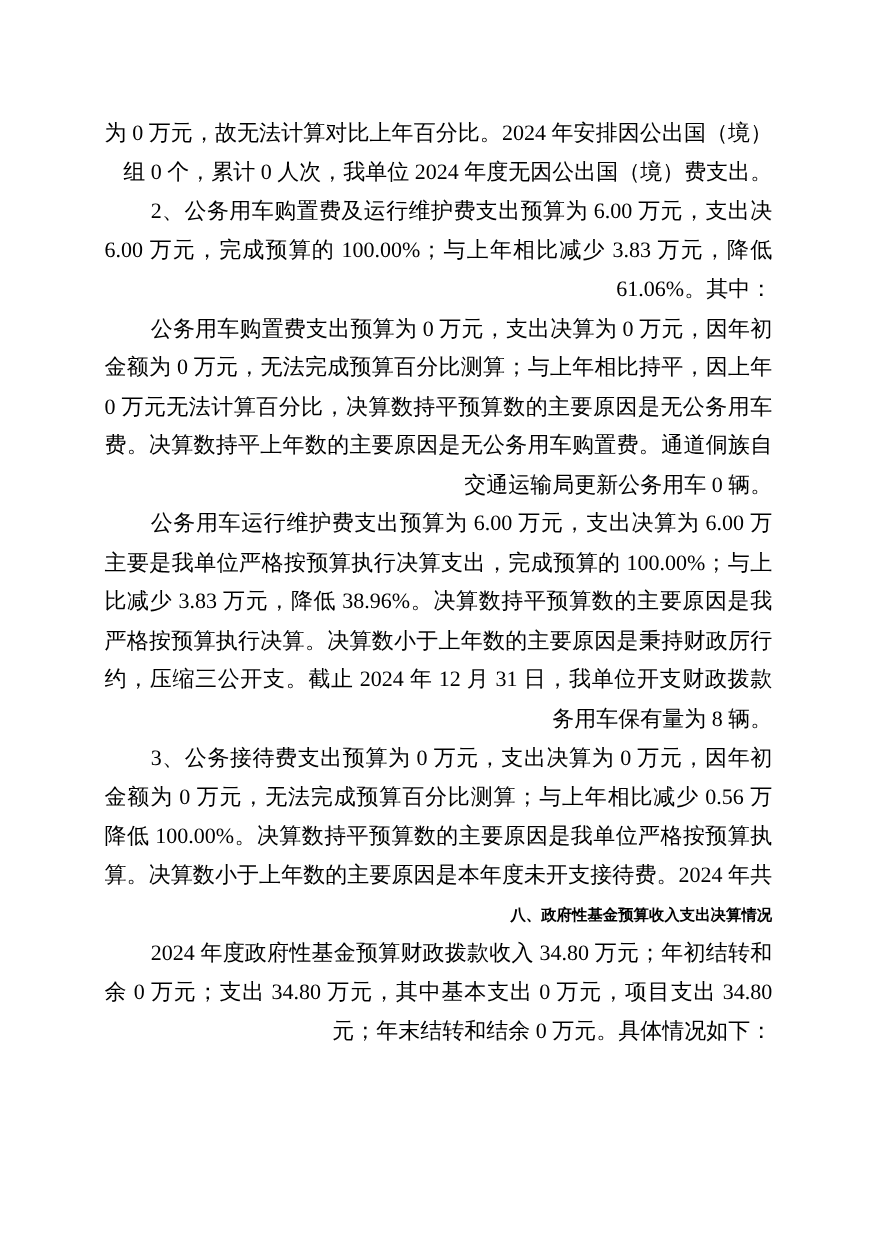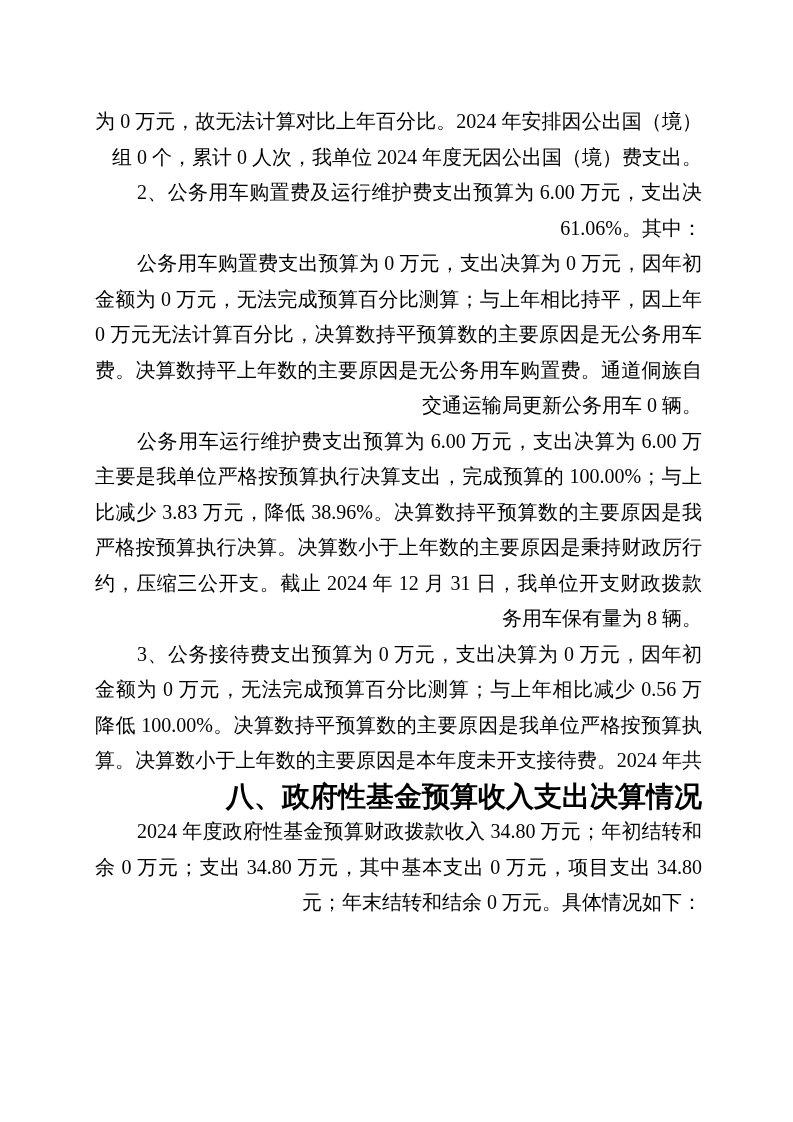--- a/index.html
+++ b/index.html
@@ -37,32 +37,33 @@
   .line.indent {
     padding-left: 42px;
   }
   .line.justify.indent {
     padding-left: 0;
     text-indent: 42px;
   }
   .line.bold {
     font-weight: bold;
     font-family: "Liberation Sans", "DejaVu Sans", sans-serif;
-    font-size: 28px;
+    font-size: 14px;
   }
 </style>
 </head>
 <body>
 
 <div class="page">
   <div class="doc-body">
 
   <div class="line justify">为 0 万元，故无法计算对比上年百分比。2024 年安排因公出国（境）团</div>
       <div class="line">组 0 个，累计 0 人次，我单位 2024 年度无因公出国（境）费支出。</div>
       <div class="line indent justify">2、公务用车购置费及运行维护费支出预算为 6.00 万元，支出决算为</div>
+      <div class="line justify">6.00 万元，完成预算的 100.00%；与上年相比减少 3.83 万元，降低</div>
       <div class="line">61.06%。其中：</div>
       <div class="line indent justify">公务用车购置费支出预算为 0 万元，支出决算为 0 万元，因年初预算</div>
       <div class="line justify">金额为 0 万元，无法完成预算百分比测算；与上年相比持平，因上年数为</div>
       <div class="line justify">0 万元无法计算百分比，决算数持平预算数的主要原因是无公务用车购置</div>
       <div class="line justify">费。决算数持平上年数的主要原因是无公务用车购置费。通道侗族自治县</div>
       <div class="line">交通运输局更新公务用车 0 辆。</div>
       <div class="line indent justify">公务用车运行维护费支出预算为 6.00 万元，支出决算为 6.00 万元，</div>
       <div class="line justify">主要是我单位严格按预算执行决算支出，完成预算的 100.00%；与上年相</div>
       <div class="line justify">比减少 3.83 万元，降低 38.96%。决算数持平预算数的主要原因是我单位</div>
       <div class="line justify">严格按预算执行决算。决算数小于上年数的主要原因是秉持财政厉行节</div>

